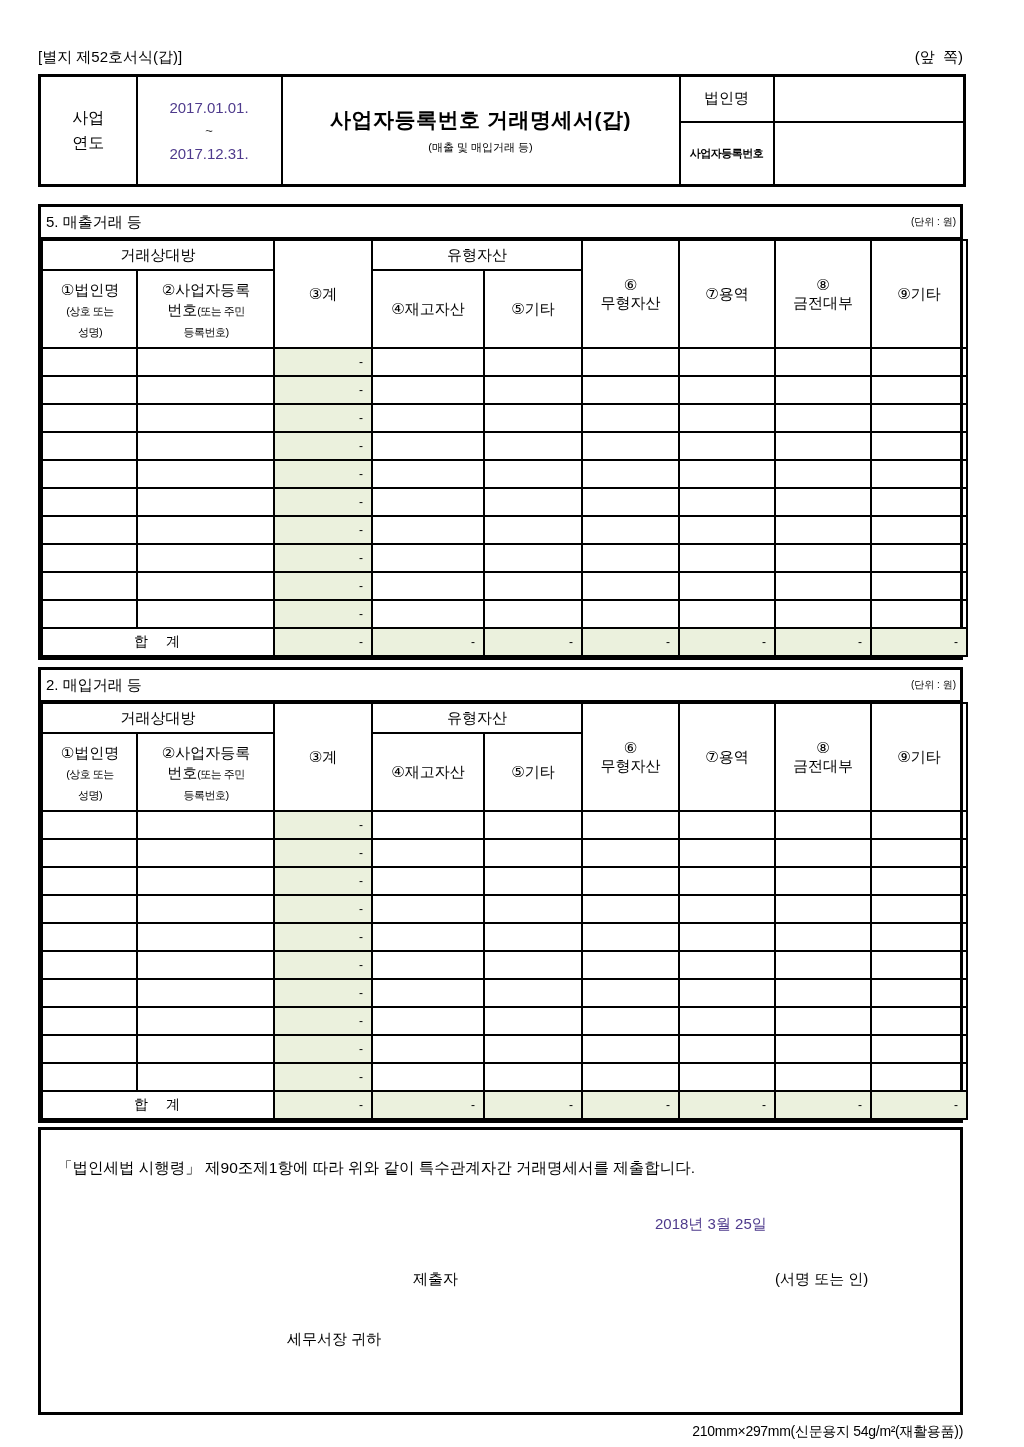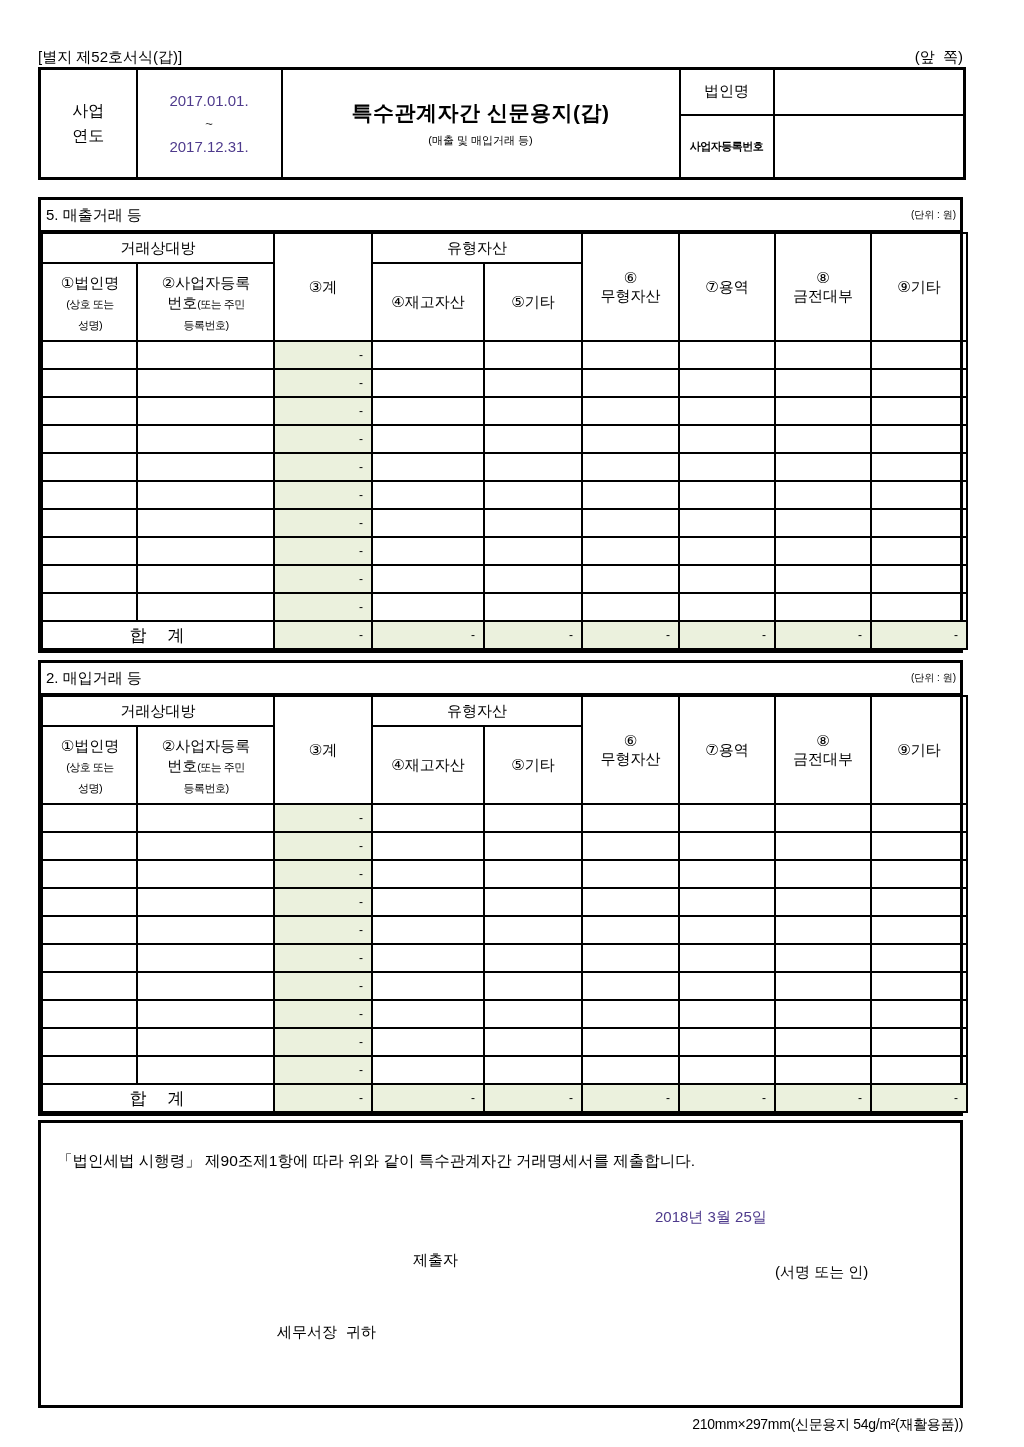--- a/index.html
+++ b/index.html
@@ -6,21 +6,21 @@
   html, body { margin: 0; padding: 0; }
   body {
     width: 1024px; height: 1447px;
     background: #fff; color: #000;
     font-family: "Liberation Sans", "DejaVu Sans", sans-serif;
   }
   .page { width: 1024px; height: 1447px; padding: 48px 61px 0 38px; }
   .content { width: 925px; }
 
   
-  .topline { display: flex; justify-content: space-between; font-size: 15px; margin-bottom: 0; }
+  .topline { display: flex; justify-content: space-between; font-size: 15px; margin-bottom: 7px; }
   .topline span { white-space: pre; }
 
   
   table { border-collapse: collapse; table-layout: fixed; }
   .header-table { width: 925px; border: 3px solid #000; }
   .header-table td { border: 2px solid #000; padding: 0; }
   .cell-year { text-align: center; font-size: 16px; line-height: 1.55; }
   .cell-dates { text-align: center; font-size: 15px; margin-left: 32px; }
   .cell-dates .date { color: #4e3a8c; display: block; line-height: 1.0; }
   .cell-dates .tilde { color: #333; display: block; font-size: 13px; margin: 8px 0; }
@@ -41,30 +41,30 @@
   .section-title-row .unit { font-size: 10px; }
   .grid { width: 100%; }
   .grid th, .grid td { border: 2px solid #000; padding: 0; font-weight: normal; }
   .grid tr.h1 th { height: 30px; font-size: 15px; text-align: center; }
   .grid tr.h2 th { height: 78px; font-size: 15px; text-align: center; vertical-align: middle; line-height: 1.35; }
   .grid th.tleft { text-align: left; vertical-align: top; padding: 3px 2px 0 3px; line-height: 1.4; }
   .grid .sub { font-size: 11px; letter-spacing: -0.5px; }
   .grid tbody td { height: 28px; font-size: 12px; }
   .grid td.num { text-align: right; padding-right: 8px; }
   .grid td.green { background: #ebf1dd; }
-  .grid td.total-label { text-align: center; font-size: 17px; letter-spacing: 2px; }
+  .grid td.total-label { text-align: center; font-size: 14px; letter-spacing: 2px; }
 
   
   .footer-box { width: 925px; height: 288px; border: 3px solid #000; margin-top: 4px;
     position: relative; font-size: 15px; }
   .statement { position: absolute; left: 16px; top: 28px; font-size: 15.5px; }
   .submit-date { position: absolute; left: 614px; top: 85px; color: #4e3a8c; font-size: 15px; }
-  .submitter { position: absolute; left: 372px; top: 128px; }
+  .submitter { position: absolute; left: 372px; top: 140px; }
   .sign { position: absolute; left: 734px; top: 140px; }
-  .recipient { position: absolute; left: 236px; top: 200px; font-family: Liberation Mono, monospace; }
+  .recipient { position: absolute; left: 246px; top: 200px; }
 
   .caption { width: 925px; text-align: right; font-size: 14px; margin-top: 8px; letter-spacing: -0.3px; }
 </style>
 </head>
 <body>
 
 <div class="page">
   <div class="content">
 
     <div class="topline">
@@ -85,21 +85,21 @@
         <td rowspan="2" class="cell-year">
           <span>사업</span><br>
           <span>연도</span>
         </td>
         <td rowspan="2" class="cell-dates">
           <span class="date">2017.01.01.</span>
           <span class="tilde">~</span>
           <span class="date">2017.12.31.</span>
         </td>
         <td rowspan="2" class="cell-title">
-          <span class="title-main">특수관계자간 신문용지(갑)</span>
+          <span class="title-main">사업자등록번호 거래명세서(갑)</span>
           <span class="title-sub">(매출 및 매입거래 등)</span>
         </td>
         <td class="cell-label">법인명</td>
         <td class="cell-value"></td>
       </tr>
       <tr class="hrow2">
         <td class="cell-label small">사업자등록번호</td>
         <td class="cell-value"></td>
       </tr>
     </tbody>

